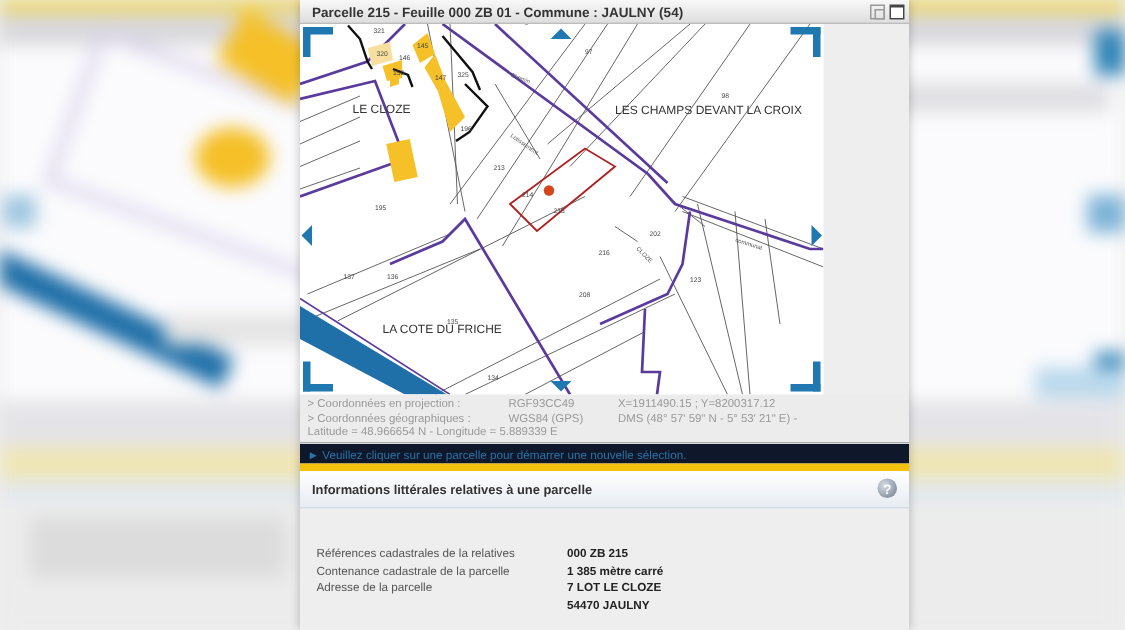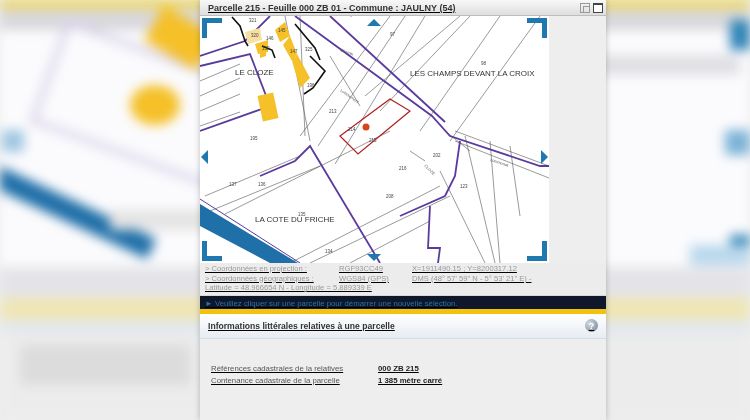--- a/index.html
+++ b/index.html
@@ -22,21 +22,21 @@
   .bg .lightblueR { position: absolute; right: 0; top: 245px; width: 60px; height: 20px; background: #b9d8ec; }
   .bg .grayR { position: absolute; right: 10px; top: 55px; width: 150px; height: 20px; background: #e0e0e4; }
   .bg .info { position: absolute; left: 0; right: 0; top: 268px; height: 30px; background: #e4e4e8; }
   .bg .yellowband { position: absolute; left: 0; right: 0; top: 298px; height: 22px; background: #efe6b4; }
   .bg .bluegray { position: absolute; left: 0; right: 0; top: 320px; height: 14px; background: #e2e8ee; }
   .bg .lower { position: absolute; left: 0; right: 0; top: 334px; bottom: 0; background: #ececec; }
   .bg .lowertext { position: absolute; left: 20px; top: 345px; width: 170px; height: 40px; background: #dcdcdc; }
   .bg .midtext { position: absolute; left: 110px; top: 210px; width: 100px; height: 20px; background: #e4e4e4; }
 
   
-  .panel { position: absolute; left: 200px; top: 0; width: 406px; height: 420px; background: #eeeeee; box-shadow: 0 0 6px rgba(0,0,0,0.25); text-decoration: underline; }
+  .panel { position: absolute; left: 200px; top: 0; width: 406px; height: 420px; background: #eeeeee; box-shadow: 0 0 6px rgba(0,0,0,0.25); }
   .titlebar { height: 16px; background: linear-gradient(#f8f8f8, #dedede); border-bottom: 1px solid #bdbdbd; display: flex; align-items: center; padding-left: 8px; }
   .titlebar .title { font-size: 9px; font-weight: bold; color: #333; flex: 1; white-space: nowrap; }
   .titlebar .wbtn { width: 10px; height: 10px; border: 1px solid #444; margin-right: 3px; background: #fff; }
   .titlebar .wbtn.restore { border-color: #999; background: transparent; position: relative; }
   .titlebar .wbtn.restore::after { content: ""; position: absolute; left: 2px; top: 2px; width: 5px; height: 5px; border: 1px solid #999; }
   .titlebar .wbtn.max { border-top-width: 2px; }
 
   .map { position: relative; width: 349px; height: 247px; background: #ffffff; overflow: hidden; }
   .map svg { position: absolute; left: 0; top: 0; }
   .corner { position: absolute; width: 20px; height: 20px; border-color: #1f78b0; border-style: solid; border-width: 0; }
@@ -239,14 +239,21 @@
 
   <div class="infobody">
     <div class="r">
       <span class="k">Références cadastrales de la relatives</span>
       <span class="v">000 ZB 215</span>
     </div>
     <div class="r">
       <span class="k">Contenance cadastrale de la parcelle</span>
       <span class="v">1 385 mètre carré</span>
     </div>
+    <div class="r">
+      <span class="k">Adresse de la parcelle</span>
+      <span class="v">
+        <span style="display:block">7 LOT LE CLOZE</span>
+        <span style="display:block">54470 JAULNY</span>
+      </span>
+    </div>
   </div>
 </div>
 
 </body></html>

